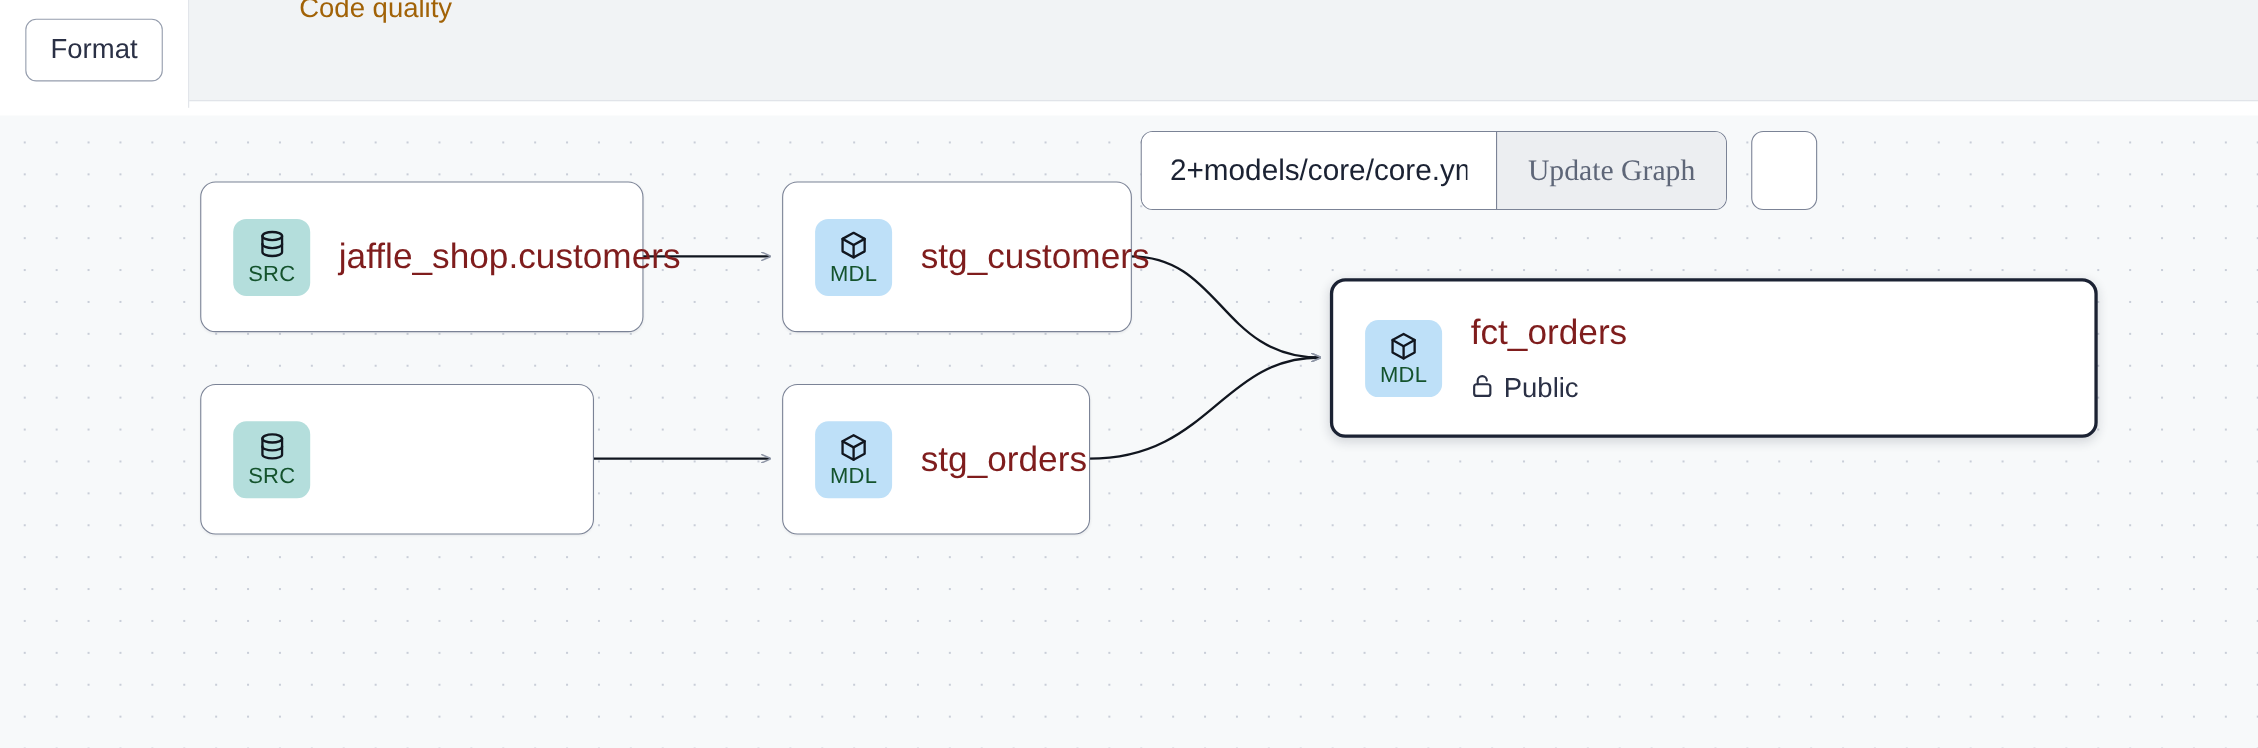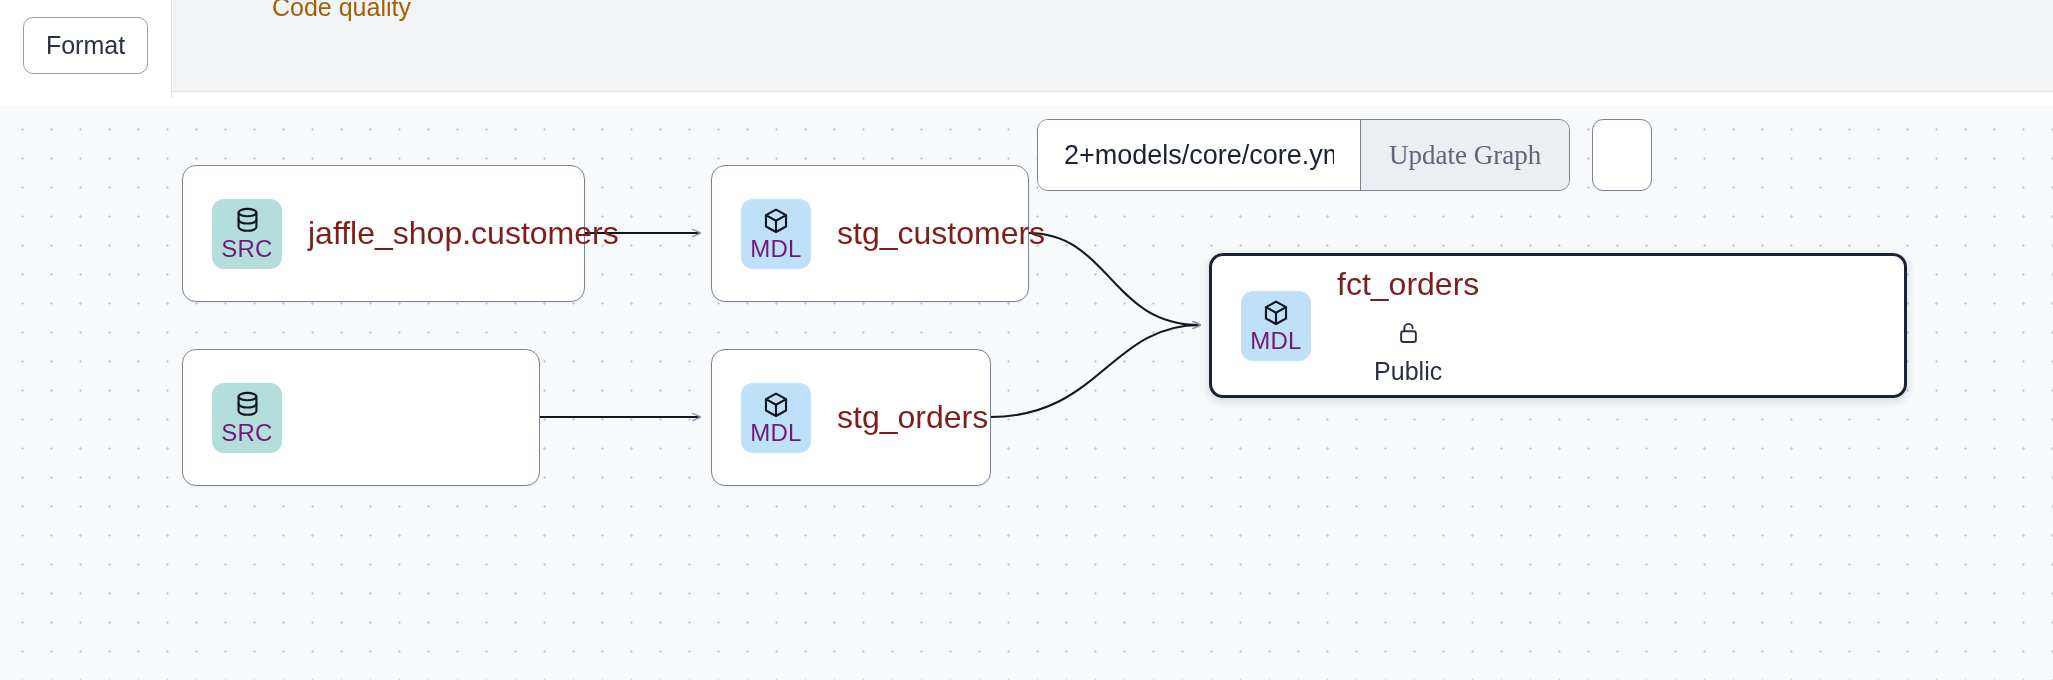--- a/index.html
+++ b/index.html
@@ -127,22 +127,22 @@
     justify-content: center;
     flex: 0 0 auto;
   }
 
   .badge.src { background: #b4dedc; }
   .badge.mdl { background: #bee0f8; }
 
   .badge svg { display: block; }
 
   .badge-text {
-    font-size: 24px;
-    color: #701a75;
+    font-size: 20px;
+    color: #14532d;
     letter-spacing: 0.2px;
     margin-top: 1px;
     line-height: 1;
   }
 
   .node-body {
     margin-left: 26px;
     display: flex;
     flex-direction: column;
     justify-content: center;
@@ -153,21 +153,20 @@
     color: #7f1d1d;
     line-height: 1.18;
     white-space: nowrap;
   }
 
   .node-meta {
     display: flex;
     align-items: center;
     gap: 9px;
     margin-top: 17px;
-    flex-direction: column;
   }
 
   .node-meta-text {
     font-size: 25px;
     color: #2a3045;
     line-height: 1.15;
   }
 
   
   .graph-controls {

